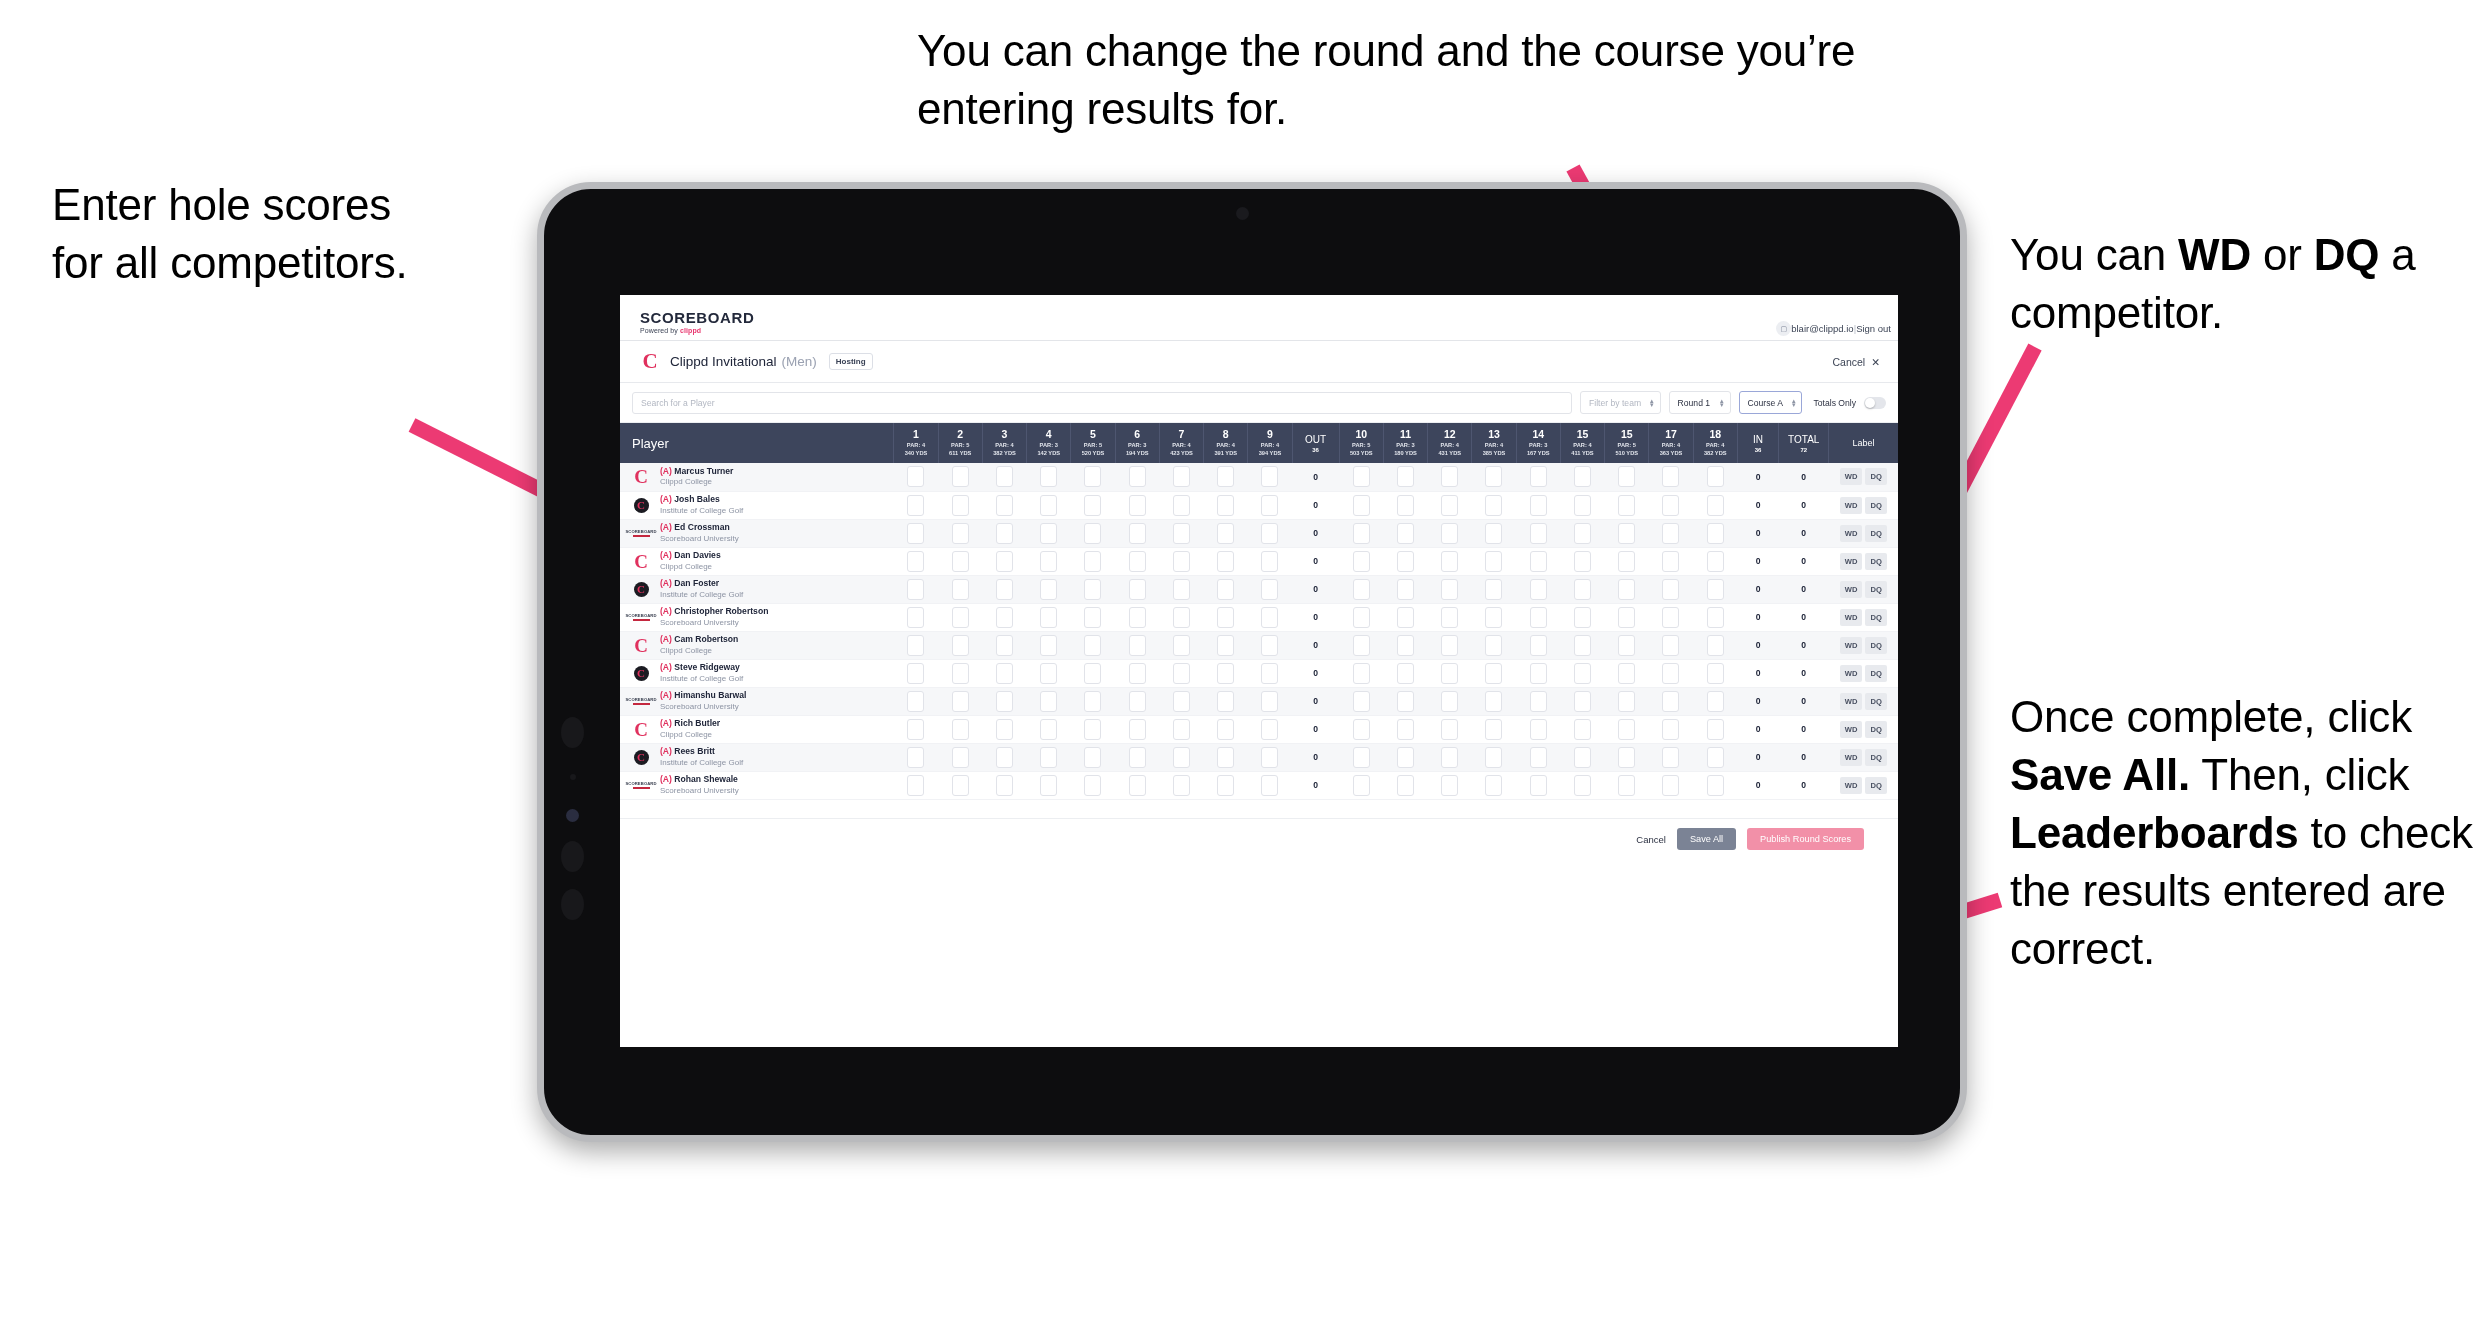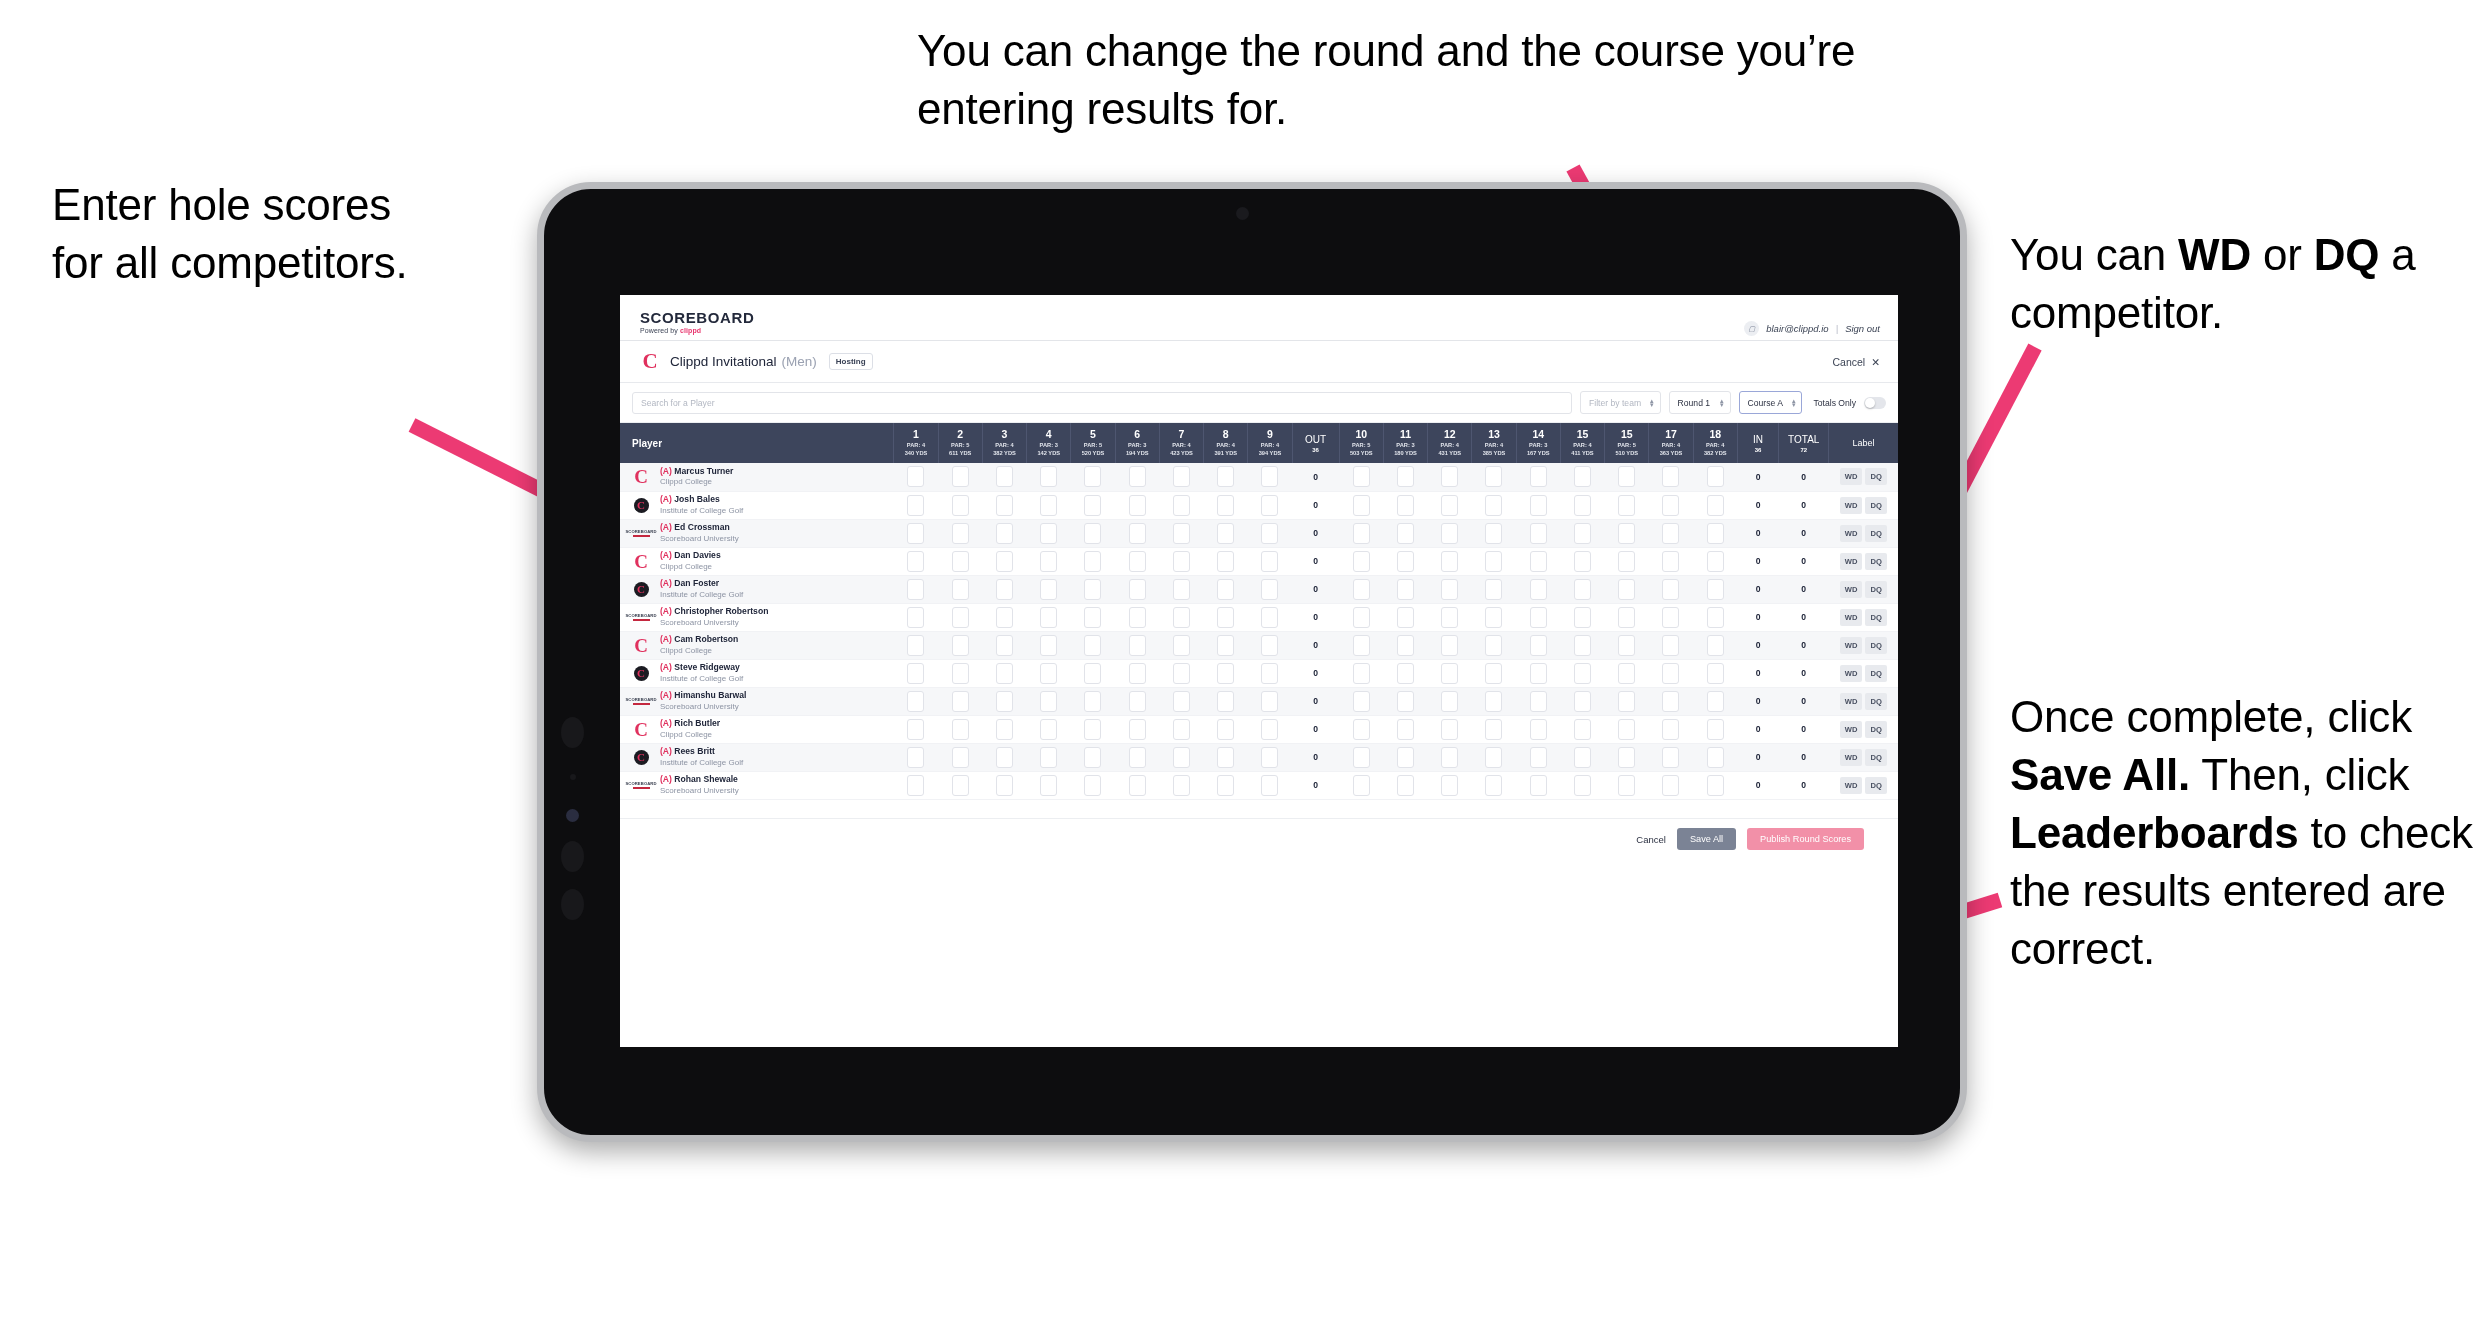--- a/index.html
+++ b/index.html
@@ -63,21 +63,21 @@
   .logo-main { font-family:"Liberation Sans", sans-serif; font-weight:800; font-size:15px; letter-spacing:0.6px; color:#23293b; line-height:1; }
   .logo-sub { font-size:7px; color:#3b4254; margin-top:2px; letter-spacing:0.1px;}
   .logo-sub .pink { color:#e8376f; font-weight:700; }
   .topnav-items { display:flex; align-items:stretch; height:100%; }
   .topnav-item {
     font-size:10.5px; letter-spacing:0.55px; color:#3c4455; font-weight:600;
     padding: 0 14px; display:flex; align-items:center; height:100%;
     border-bottom: 2px solid transparent;
   }
   .topnav-item.active { border-bottom-color:#d9496f; }
-  .topnav-right { margin-left:auto; display:flex; align-items:center; gap:7px; padding-right:18px; padding-bottom:4px; font-size:9.5px; color:#3c4455;font-style:italic; }
+  .topnav-right { margin-left:auto; display:flex; align-items:center; padding-right:7px; padding-bottom:4px; font-size:9.5px; color:#3c4455; }
   .user-ico { width:15px; height:15px; border-radius:50%; background:#eceef2; display:flex; align-items:center; justify-content:center; font-size:7px; color:#7a8295; }
   .divider-v { color:#b7bcc7; }
 
   .titlebar { height:42px; background:#fff; display:flex; align-items:center; padding:0 18px 0 20px; border-bottom:1px solid #e7e9ed;}
   .c-mark {
     width:20px; height:20px; border-radius:50%;
     color:#e0315e; font-weight:800; font-size:21px; line-height:19px;
     font-family:"Liberation Serif", serif; display:flex; align-items:center; justify-content:center; margin-right:10px;
   }
   .tourn-name { font-size:13.5px; color:#20263a; font-weight:500;}
@@ -103,21 +103,21 @@
   .sel.focus { border-color:#9aa7d8; }
   .caret { font-size:7px; color:#8e95a5; line-height:0.8; display:flex; flex-direction:column;}
   .totals-label { font-size:8.6px; color:#2c3142; margin-left:3px;}
   .toggle { width:22px; height:12px; border-radius:7px; background:#e4e6eb; position:relative;}
   .toggle::after { content:""; position:absolute; left:1px; top:1px; width:10px; height:10px; border-radius:50%; background:#fff; box-shadow:0 1px 2px rgba(0,0,0,.25);}
 
   
   .tbl { width:100%; border-collapse:collapse; table-layout:fixed; }
   .thead-row { background:#3d455c; color:#fff; }
   .thead-row th { border-left:1px solid #4e5670; padding:0; height:40px; vertical-align:middle; }
-  .th-player { text-align:left; padding-left:12px !important; font-size:10px; font-weight:700; border-left:none !important;margin-left:23px;}
+  .th-player { text-align:left; padding-left:12px !important; font-size:13px; font-weight:400; border-left:none !important;margin-left:23px;}
   .hnum { font-size:10.5px; font-weight:700; line-height:1.05; }
   .hpar { font-size:5.7px; font-weight:600; color:#e2e5ec; line-height:1.35; margin-top:2px;}
   .hyds { font-size:5.7px; font-weight:600; color:#e2e5ec; line-height:1.3;}
   .hagg { font-size:10px; font-weight:400; }
   .haggv { font-size:6px; font-weight:700; margin-top:2px;}
   .hlabel { font-size:9px; font-weight:500;}
 
   .prow td { height:28px; padding:0; border-bottom:1px solid #f1f2f5; }
   .prow.odd { background:#f6f7f9; }
   .prow.even { background:#ffffff; }

